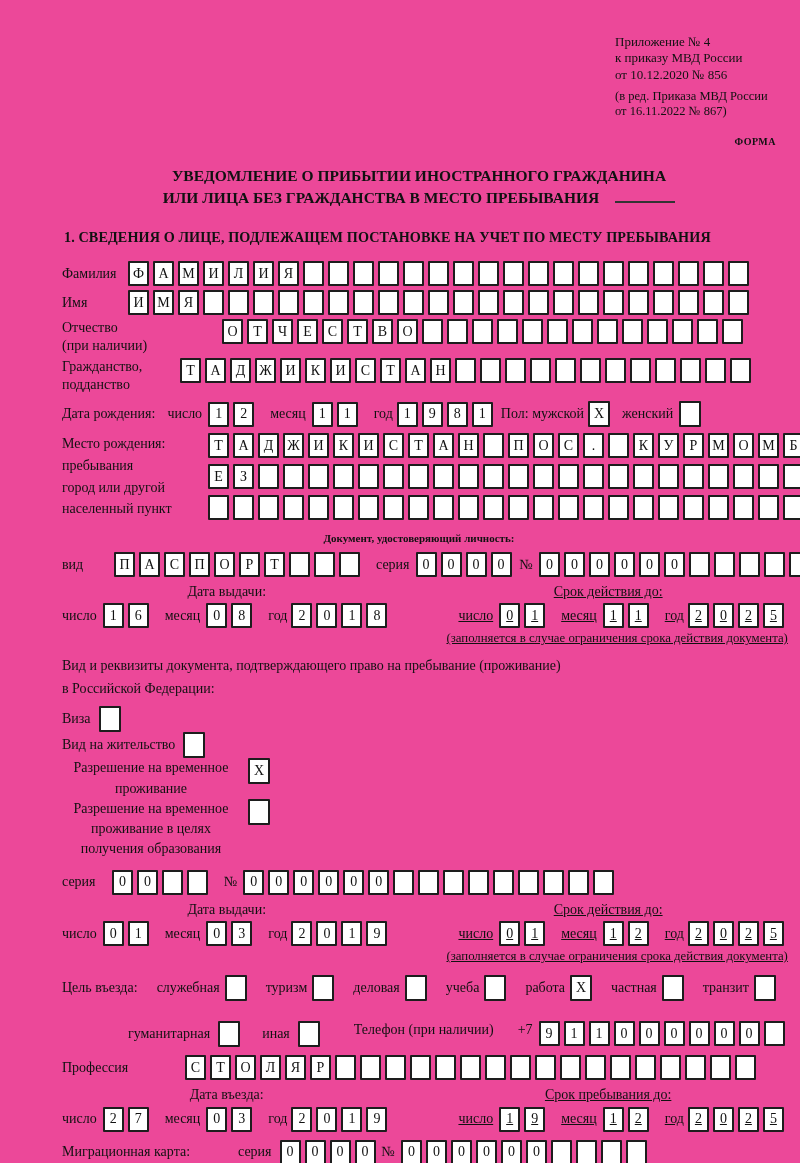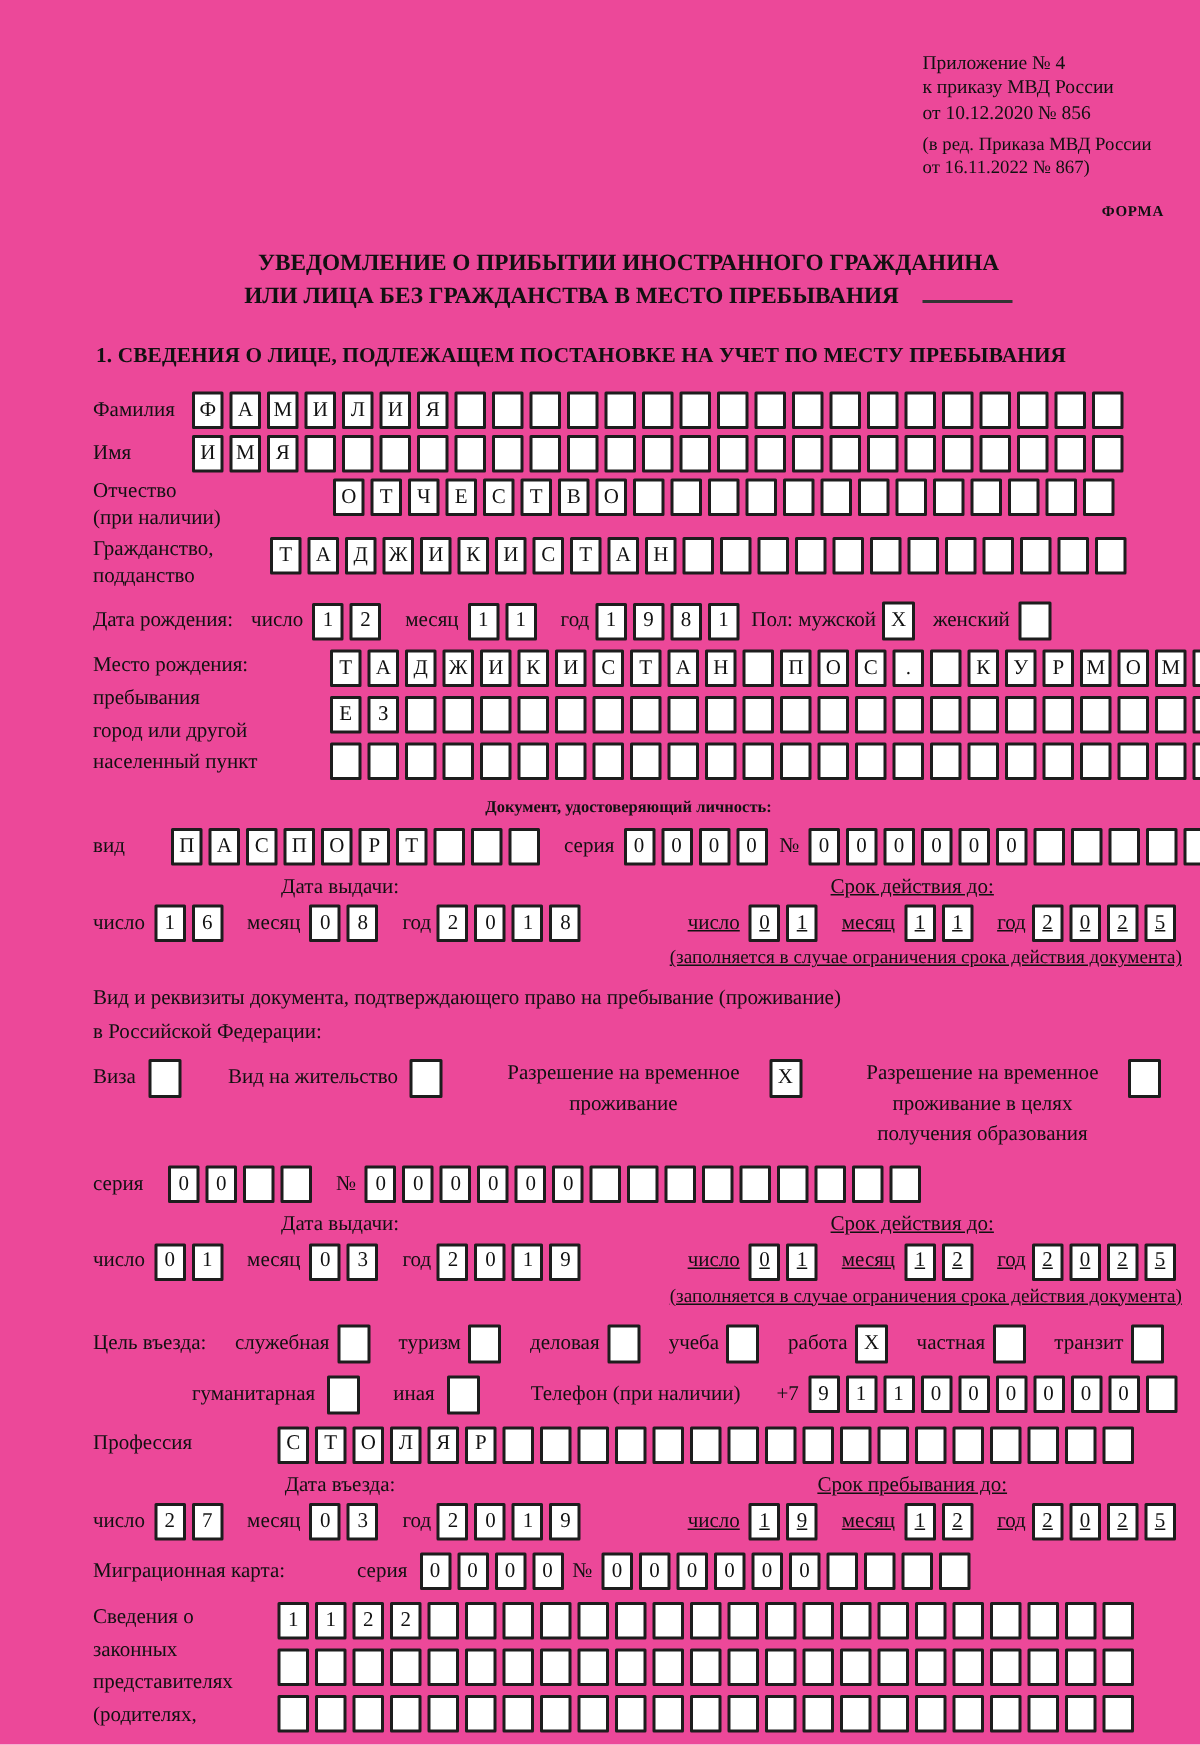--- a/index.html
+++ b/index.html
@@ -47,28 +47,28 @@
   .dlbl.first{margin-left:0;}
   .dates-pair{display:flex;margin-top:6px;gap:37px;}
   .dcol{display:flex;flex-direction:column;}
   .dcol.left{width:47%;}
   .dcol.right{flex:1;text-decoration:underline;}
   .dhead{text-align:center;margin-bottom:3px;white-space:nowrap;}
   .drow{display:flex;align-items:center;}
   .note{text-align:right;font-size:12.8px;margin-top:3px;}
   .intro{margin-top:8px;line-height:1.6;}
 
-  .opts-row{display:flex;justify-content:space-between;align-items:flex-start;margin:6px 2px 10px 0;}
+  .opts-row{display:flex;justify-content:space-between;align-items:flex-start;margin:6px 2px 10px 0;flex-direction:column;}
   .opt{display:flex;align-items:center;}
   .opt.top{align-items:flex-start;}
   .opt .opt-lbl{margin-right:8px;white-space:nowrap;}
   .opt .opt-lbl.wrap{white-space:normal;text-align:center;width:178px;line-height:1.45;}
   .purpose-row{display:flex;justify-content:space-between;align-items:center;margin-top:10px;}
   .purpose-row .opt .opt-lbl{margin-right:5px;}
-  .row2{display:flex;align-items:center;margin-top:8px;}
+  .row2{display:flex;align-items:flex-start;margin-top:20px;}
 </style>
 </head>
 <body>
 
 <div class="page">
 
   <div class="appendix">
     <div>Приложение № 4</div>
     <div>к приказу МВД России</div>
     <div>от 10.12.2020 № 856</div>
@@ -227,21 +227,21 @@
         <span class="cell">9</span>
         <span class="cell">8</span>
         <span class="cell">1</span>
       </span>
     <span class="dlbl" style="margin-left:4px;margin-right:4px;"><span>Пол:</span> <span>мужской</span></span>
     <span class="cell cbox">X</span>
     <span class="dlbl">женский</span>
     <span class="cell cbox"></span>
   </div>
 
-  <div class="frow top" style="margin-top:6px;gap:12px;">
+  <div class="frow top" style="margin-top:6px;">
     <span class="lbl w146 lbl-col">
       <div>Место рождения:</div>
       <div>пребывания</div>
       <div>город или другой</div>
       <div>населенный пункт</div>
     </span>
     <span class="rows-col">
       <div class="cells">
           <span class="cell">Т</span>
           <span class="cell">А</span>

